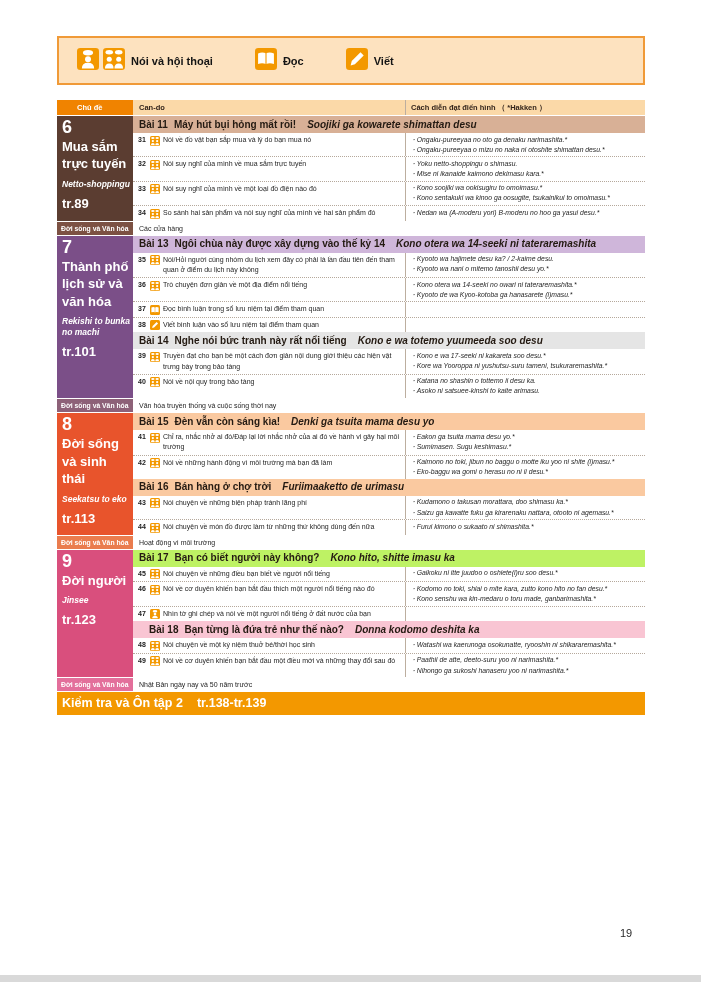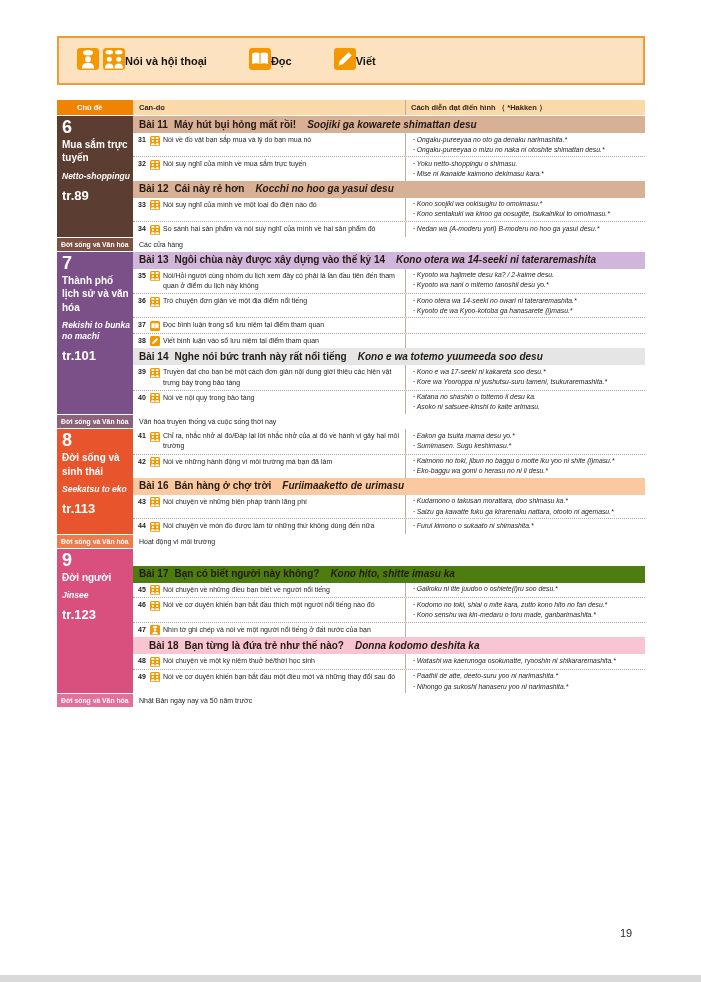--- a/index.html
+++ b/index.html
@@ -6,36 +6,36 @@
   body{
     width:701px;height:982px;position:relative;background:#ffffff;
     font-family:"Liberation Sans", sans-serif;overflow:hidden;
   }
   
   .legend{
     position:absolute;left:57px;top:36px;width:588px;height:49px;
     box-sizing:border-box;background:#fde2bf;border:2px solid #f09a38;
     display:flex;align-items:center;padding-left:18px;gap:42px;
   }
-  .legend-item{display:flex;align-items:center;}
+  .legend-item{display:flex;align-items:center;gap:6px;}
   .legend-item .icons{display:flex;gap:4px;}
   .legend-label{font-weight:bold;font-size:11px;color:#141414;}
   
   .toc{position:absolute;left:57px;top:100px;width:588px;}
   .header-row{display:flex;}
   .h-topic{width:76px;box-sizing:border-box;background:#f08300;color:#fff;
     font-size:7.5px;font-weight:bold;padding:3px 0 2px 20px;}
   .h-cando{width:272px;box-sizing:border-box;background:#fbd9a8;color:#33241b;
     font-size:7.5px;font-weight:bold;padding:3px 0 2px 6px;}
   .h-expr{width:240px;box-sizing:border-box;background:#fbd9a8;color:#33241b;
     font-size:7.5px;font-weight:bold;padding:3px 0 2px 5px;border-left:1px solid #bcae9f;}
   .unit{display:flex;border-top:1px solid #fff;}
   .unit-side{width:76px;box-sizing:border-box;color:#fff;padding:2px 3px 2px 5px;flex:none;}
   .side-number{font-size:18px;font-weight:bold;line-height:1.05;}
-  .side-name{font-size:10px;font-weight:bold;line-height:1.35;margin-top:1px;}
+  .side-name{font-size:13px;font-weight:bold;line-height:1.35;margin-top:1px;}
   .side-romaji{font-size:8.5px;font-weight:bold;font-style:italic;line-height:1.3;margin-top:6px;}
   .side-page{font-size:13px;font-weight:bold;margin-top:6px;}
   .unit-main{width:512px;display:flex;flex-direction:column;}
   .lesson-header{font-size:10px;font-weight:bold;color:#241a12;padding:2.5px 0 2px 6px;line-height:1.25;}
   .l-title{margin-left:6px;}
   .l-romaji{font-style:italic;margin-left:11px;}
   .cd-row{display:flex;background:#fff;}
   .cd-row + .cd-row{border-top:1px dotted #b5a89b;}
   .cd-left{width:272px;box-sizing:border-box;padding:2px 4px 2px 5px;display:flex;gap:3px;align-items:flex-start;}
   .cd-num{font-size:7px;font-weight:bold;color:#222;min-width:9px;padding-top:1px;}
@@ -146,21 +146,20 @@
                 <path d="M1.8 18.6 q0-4.6 3.9-4.6 q3.9 0 3.9 4.6 z" fill="#fff"></path>
                 <path d="M10.4 18.6 q0-4.6 3.9-4.6 q3.9 0 3.9 4.6 z" fill="#fff"></path>
               </svg></span>
             <span class="cd-text">Nói suy nghĩ của mình về mua sắm trực tuyến</span>
           </div>
           <div class="cd-right">
             <div class="expr-line">・Yoku netto-shoppingu o shimasu.</div>
             <div class="expr-line">・Mise ni ikanaide kaimono dekimasu kara.*</div>
           </div>
         </div>
-        <div class="lesson-header" style="background: rgb(216, 176, 150);"><span class="l-label">Bài 12</span><span class="l-title">Cái này rẻ hơn</span><span class="l-romaji">Kocchi no hoo ga yasui desu</span></div>
         <div class="cd-row">
           <div class="cd-left">
             <span class="cd-num">33</span>
             <span class="cd-icon"><svg width="10" height="10" viewBox="0 0 20 20" xmlns="http://www.w3.org/2000/svg">
                 <rect x="0" y="0" width="20" height="20" rx="3" fill="#f39800"></rect>
                 <ellipse cx="5.7" cy="3.9" rx="3.4" ry="2" fill="#fff"></ellipse>
                 <ellipse cx="14.3" cy="3.9" rx="3.4" ry="2" fill="#fff"></ellipse>
                 <circle cx="5.7" cy="10.2" r="2.3" fill="#fff"></circle>
                 <circle cx="14.3" cy="10.2" r="2.3" fill="#fff"></circle>
                 <path d="M1.8 18.6 q0-4.6 3.9-4.6 q3.9 0 3.9 4.6 z" fill="#fff"></path>
@@ -313,20 +312,21 @@
       <div class="culture-content">Văn hóa truyền thống và cuộc sống thời nay</div>
     </div>
     <div class="unit">
       <div class="unit-side" style="background: rgb(232, 84, 44);">
         <div class="side-number">8</div>
         <div class="side-name">Đời sống và sinh thái</div>
         <div class="side-romaji">Seekatsu to eko</div>
         <div class="side-page">tr.113</div>
       </div>
       <div class="unit-main">
+        <div class="lesson-header" style="background: rgb(250, 201, 160);"><span class="l-label">Bài 15</span><span class="l-title">Đèn vẫn còn sáng kìa!</span><span class="l-romaji">Denki ga tsuita mama desu yo</span></div>
         <div class="cd-row">
           <div class="cd-left">
             <span class="cd-num">41</span>
             <span class="cd-icon"><svg width="10" height="10" viewBox="0 0 20 20" xmlns="http://www.w3.org/2000/svg">
                 <rect x="0" y="0" width="20" height="20" rx="3" fill="#f39800"></rect>
                 <ellipse cx="5.7" cy="3.9" rx="3.4" ry="2" fill="#fff"></ellipse>
                 <ellipse cx="14.3" cy="3.9" rx="3.4" ry="2" fill="#fff"></ellipse>
                 <circle cx="5.7" cy="10.2" r="2.3" fill="#fff"></circle>
                 <circle cx="14.3" cy="10.2" r="2.3" fill="#fff"></circle>
                 <path d="M1.8 18.6 q0-4.6 3.9-4.6 q3.9 0 3.9 4.6 z" fill="#fff"></path>
@@ -403,21 +403,21 @@
       <div class="culture-content">Hoạt động vì môi trường</div>
     </div>
     <div class="unit">
       <div class="unit-side" style="background: rgb(217, 79, 125);">
         <div class="side-number">9</div>
         <div class="side-name">Đời người</div>
         <div class="side-romaji">Jinsee</div>
         <div class="side-page">tr.123</div>
       </div>
       <div class="unit-main">
-        <div class="lesson-header" style="background: #4d7c0f; margin-top: 17px;"><span class="l-label">Bài 17</span><span class="l-title">Bạn có biết người này không?</span><span class="l-romaji">Kono hito, shitte imasu ka</span></div>
+        <div class="lesson-header" style="background: #bef264;"><span class="l-label">Bài 17</span><span class="l-title">Bạn có biết người này không?</span><span class="l-romaji">Kono hito, shitte imasu ka</span></div>
         <div class="cd-row">
           <div class="cd-left">
             <span class="cd-num">45</span>
             <span class="cd-icon"><svg width="10" height="10" viewBox="0 0 20 20" xmlns="http://www.w3.org/2000/svg">
                 <rect x="0" y="0" width="20" height="20" rx="3" fill="#f39800"></rect>
                 <ellipse cx="5.7" cy="3.9" rx="3.4" ry="2" fill="#fff"></ellipse>
                 <ellipse cx="14.3" cy="3.9" rx="3.4" ry="2" fill="#fff"></ellipse>
                 <circle cx="5.7" cy="10.2" r="2.3" fill="#fff"></circle>
                 <circle cx="14.3" cy="10.2" r="2.3" fill="#fff"></circle>
                 <path d="M1.8 18.6 q0-4.6 3.9-4.6 q3.9 0 3.9 4.6 z" fill="#fff"></path>
@@ -497,17 +497,21 @@
           <div class="cd-right">
             <div class="expr-line">・Paathii de atte, deeto-suru yoo ni narimashita.*</div>
             <div class="expr-line">・Nihongo ga sukoshi hanaseru yoo ni narimashita.*</div>
           </div>
         </div>
       </div>
     </div>
     <div class="culture-row">
       <div class="culture-label" style="background: rgb(227, 111, 155);">Đời sống và Văn hóa</div>
       <div class="culture-content">Nhật Bản ngày nay và 50 năm trước</div>
+    </div>
+    <div class="footer-bar">
+      <span class="footer-label">Kiểm tra và Ôn tập 2</span>
+      <span class="footer-pages">tr.138-tr.139</span>
     </div>
   </div>
 
 <div class="page-number">19</div>
 <div class="bottom-strip"></div>
 
 </body></html>

